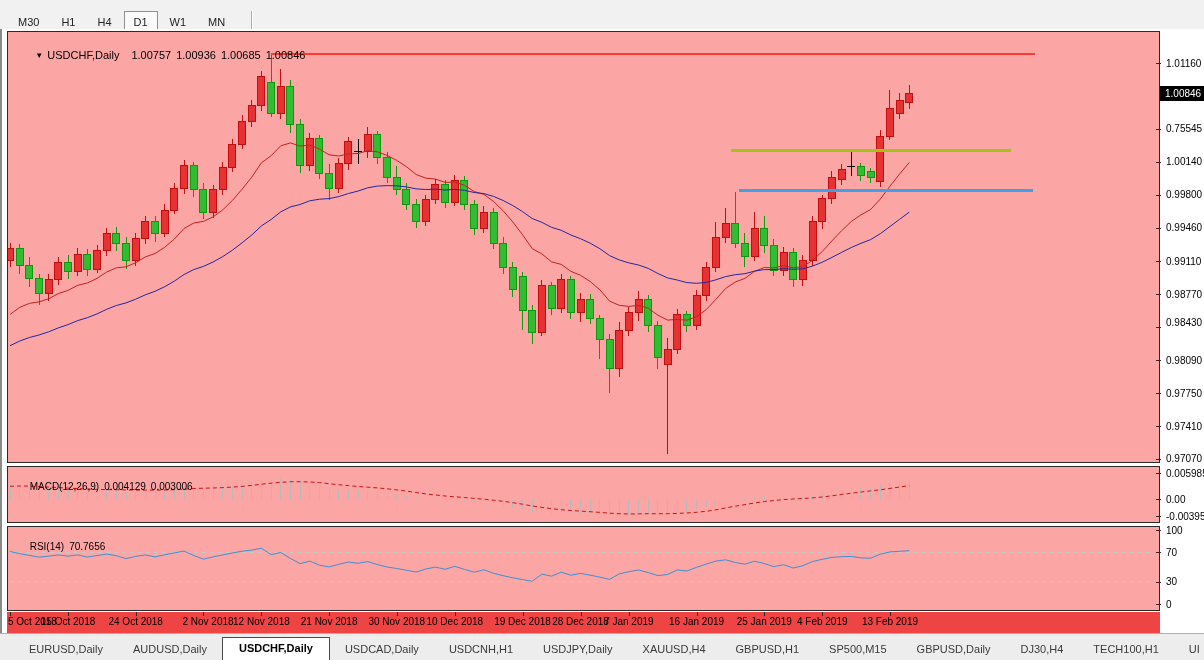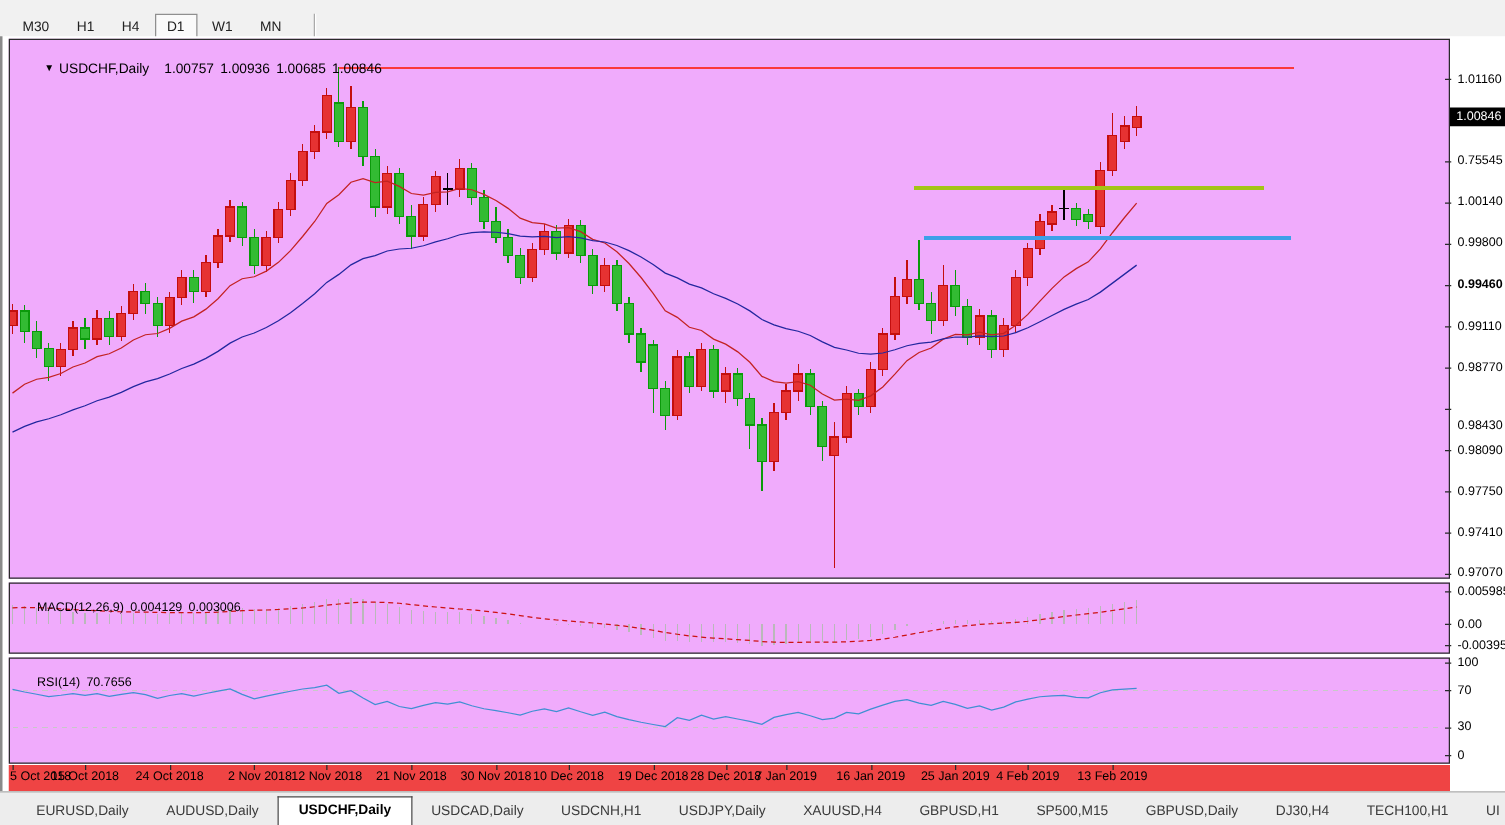--- a/index.html
+++ b/index.html
@@ -20,21 +20,21 @@
     font-size:11px; color:#222; padding:4px 9px; margin-right:2px;
     border:1px solid transparent; background:transparent; cursor:default;
   }
   .tf-btn.active { background:#fafafa; border:1px solid #8f8f8f; }
   .tb-sep { width:2px; height:22px; border-left:1px solid #aaa; border-right:1px solid #fff; margin-left:14px; }
   
   .chart-window {
     position:absolute; top:29px; left:0; width:1204px; height:604px;
     background:#ffffff; border-left:2px solid #8a8a8a;
   }
-  .panel { position:absolute; left:5px; width:1153px; background:#f0abfc; border:1px solid #2a2a2a; }
+  .panel { position:absolute; left:5px; width:1153px; background:#fca5a5; border:1px solid #2a2a2a; }
   #main-panel  { top:2px;   height:432px; }
   #macd-panel  { top:437px; height:57px; }
   #rsi-panel   { top:497px; height:85px; }
   .panel svg { position:absolute; top:0; left:0; }
   .chart-title {
     position:absolute; top:5px; left:9px; font-size:11px; color:#000; white-space:pre;
   }
   .chart-title .marker { font-size:8px; margin-right:4px; position:relative; top:-1px; }
   .chart-title .sym { margin-right:12px; }
   .chart-title .v { margin-right:5px; }
@@ -409,27 +409,27 @@
   <div class="price-axis" id="price-axis">
       <div class="axtick" style="top: 32px;"></div>
       <div class="axlabel" style="top: 25.5px;">1.01160</div>
       <div class="axtick" style="top: 97.8376px;"></div>
       <div class="axlabel" style="top: 91.3376px;">0.75545</div>
       <div class="axtick" style="top: 130.756px;"></div>
       <div class="axlabel" style="top: 124.256px;">1.00140</div>
       <div class="axtick" style="top: 163.675px;"></div>
       <div class="axlabel" style="top: 157.175px;">0.99800</div>
       <div class="axtick" style="top: 196.594px;"></div>
-      <div class="axlabel" style="top: 190.094px; font-weight: bold;">0.99460</div>
+      <div class="axlabel" style="top: 190.094px;">0.99460</div>
       <div class="axtick" style="top: 230.481px;"></div>
       <div class="axlabel" style="top: 223.981px;">0.99110</div>
       <div class="axtick" style="top: 263.4px;"></div>
       <div class="axlabel" style="top: 256.9px;">0.98770</div>
       <div class="axtick" style="top: 296.319px;"></div>
-      <div class="axlabel" style="top: 303px;">0.98430</div>
+      <div class="axlabel" style="top: 285px;">0.98430</div>
       <div class="axtick" style="top: 329.237px;"></div>
       <div class="axlabel" style="top: 322.737px;">0.98090</div>
       <div class="axtick" style="top: 362.156px;"></div>
       <div class="axlabel" style="top: 355.656px;">0.97750</div>
       <div class="axtick" style="top: 395.075px;"></div>
       <div class="axlabel" style="top: 388.575px;">0.97410</div>
       <div class="axtick" style="top: 427.994px;"></div>
       <div class="axlabel" style="top: 421.494px;">0.97070</div>
       <div class="pricebox" style="top: 54.9015px;">1.00846</div>
       <div class="axtick" style="top: 442.001px;"></div>

